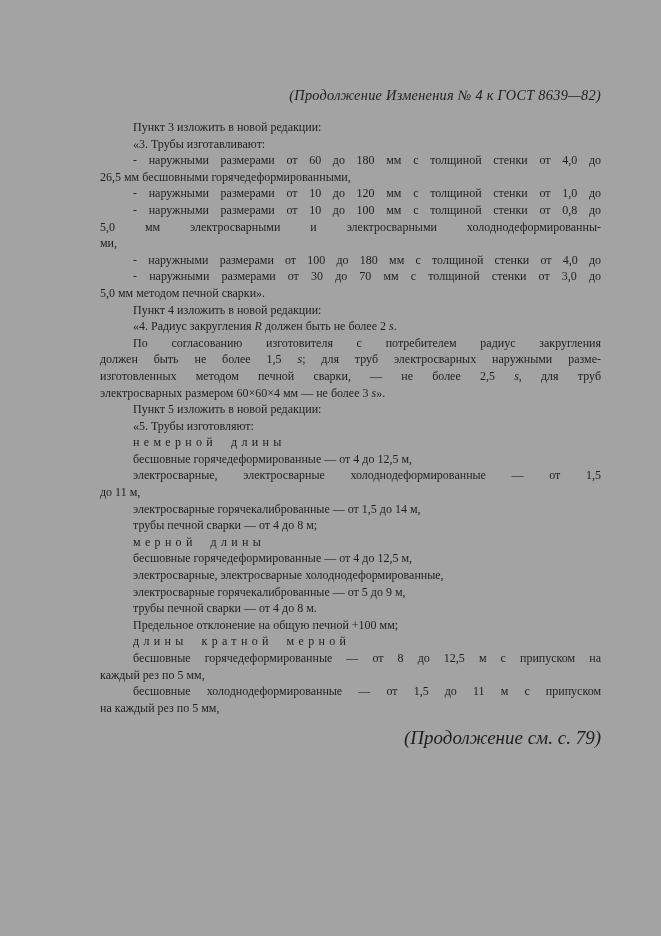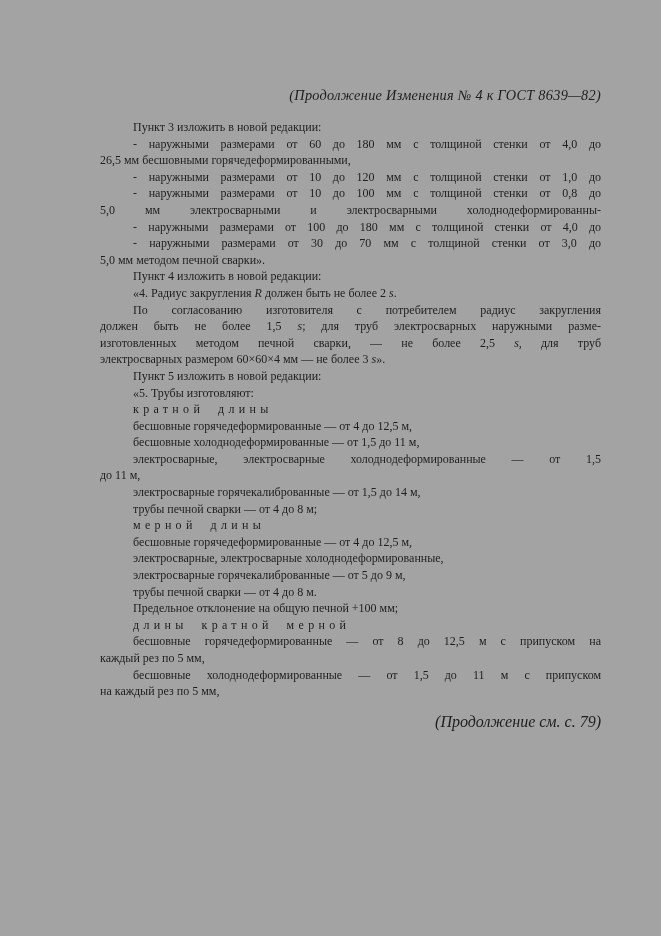--- a/index.html
+++ b/index.html
@@ -44,54 +44,55 @@
   .line.spaced {
     letter-spacing: 0.36em;
     word-spacing: 0.55em;
   }
   .it {
     font-style: italic;
   }
   .running-footer {
     margin: 14px 60px 0 100px;
     text-align: right;
-    font-size: 16px;
+    font-size: 19px;
     line-height: 15px;
     font-style: italic;
   }
 </style>
 </head>
 <body>
 
 <div class="page">
   <div class="running-header">
     <span>(Продолжение Изменения № 4 к ГОСТ  8639—82)</span>
   </div>
 
   <div class="doc-body" id="doc-body">
       <div class="line ind"><span>Пункт 3 изложить в новой редакции:</span></div>
+      <div class="line ind"><span>«3. Трубы изготавливают:</span></div>
       <div class="line ind just"><span>- наружными размерами от 60 до 180 мм с толщиной стенки от 4,0 до</span></div>
       <div class="line"><span>26,5 мм бесшовными горячедеформированными,</span></div>
       <div class="line ind just"><span>- наружными размерами от 10 до 120 мм с толщиной стенки от 1,0 до</span></div>
       <div class="line ind just"><span>- наружными размерами от 10 до 100 мм с толщиной стенки от 0,8 до</span></div>
       <div class="line just"><span>5,0 мм электросварными и электросварными холоднодеформированны-</span></div>
+      <div class="line"><span>ми,</span></div>
       <div class="line ind just"><span>- наружными размерами от 100 до 180 мм с толщиной стенки от 4,0 до</span></div>
       <div class="line ind just"><span>- наружными размерами от 30 до 70 мм с толщиной стенки от 3,0 до</span></div>
       <div class="line"><span>5,0 мм методом печной сварки».</span></div>
       <div class="line ind"><span>Пункт 4 изложить в новой редакции:</span></div>
       <div class="line ind"><span>«4. Радиус закругления </span><span class="it">R</span><span> должен быть не более 2 </span><span class="it">s</span><span>.</span></div>
       <div class="line ind just"><span>По согласованию изготовителя с потребителем радиус закругления</span></div>
       <div class="line just"><span>должен быть не более 1,5 </span><span class="it">s</span><span>; для труб электросварных наружными разме-</span></div>
       <div class="line just"><span>изготовленных методом печной сварки, — не более 2,5 </span><span class="it">s</span><span>, для труб</span></div>
       <div class="line"><span>электросварных размером 60×60×4 мм — не более 3 </span><span class="it">s</span><span>».</span></div>
       <div class="line ind"><span>Пункт 5 изложить в новой редакции:</span></div>
       <div class="line ind"><span>«5. Трубы изготовляют:</span></div>
-      <div class="line ind spaced"><span>кратной длины</span></div>
+      <div class="line ind spaced"><span>немерной длины</span></div>
       <div class="line ind"><span>бесшовные горячедеформированные — от 4 до 12,5 м,</span></div>
-      <div class="line ind"><span>бесшовные холоднодеформированные — от 1,5 до 11 м,</span></div>
       <div class="line ind just"><span>электросварные, электросварные холоднодеформированные — от 1,5</span></div>
       <div class="line"><span>до 11 м,</span></div>
       <div class="line ind"><span>электросварные горячекалиброванные — от 1,5 до 14 м,</span></div>
       <div class="line ind"><span>трубы печной сварки — от 4 до 8 м;</span></div>
       <div class="line ind spaced"><span>мерной длины</span></div>
       <div class="line ind"><span>бесшовные горячедеформированные — от 4 до 12,5 м,</span></div>
       <div class="line ind"><span>электросварные, электросварные холоднодеформированные,</span></div>
       <div class="line ind"><span>электросварные горячекалиброванные — от 5 до 9 м,</span></div>
       <div class="line ind"><span>трубы печной сварки — от 4 до 8 м.</span></div>
       <div class="line ind"><span>Предельное отклонение на общую печной +100 мм;</span></div>

